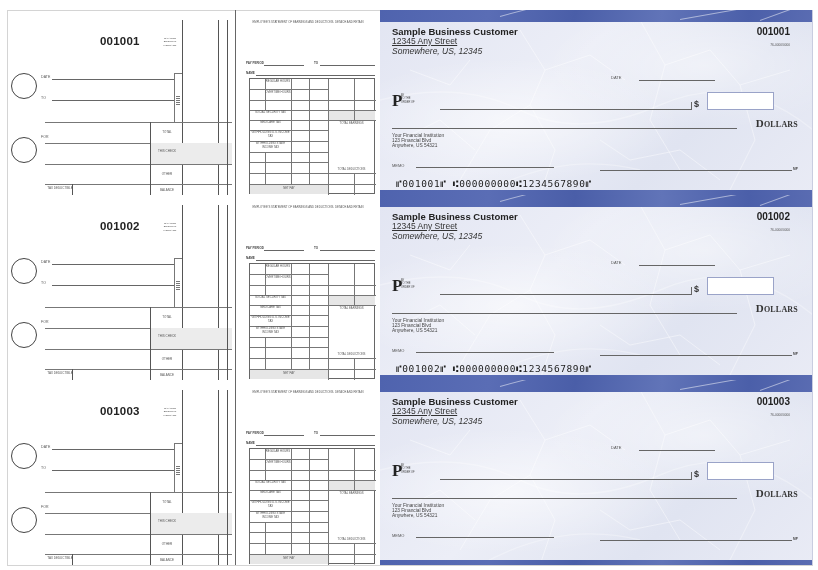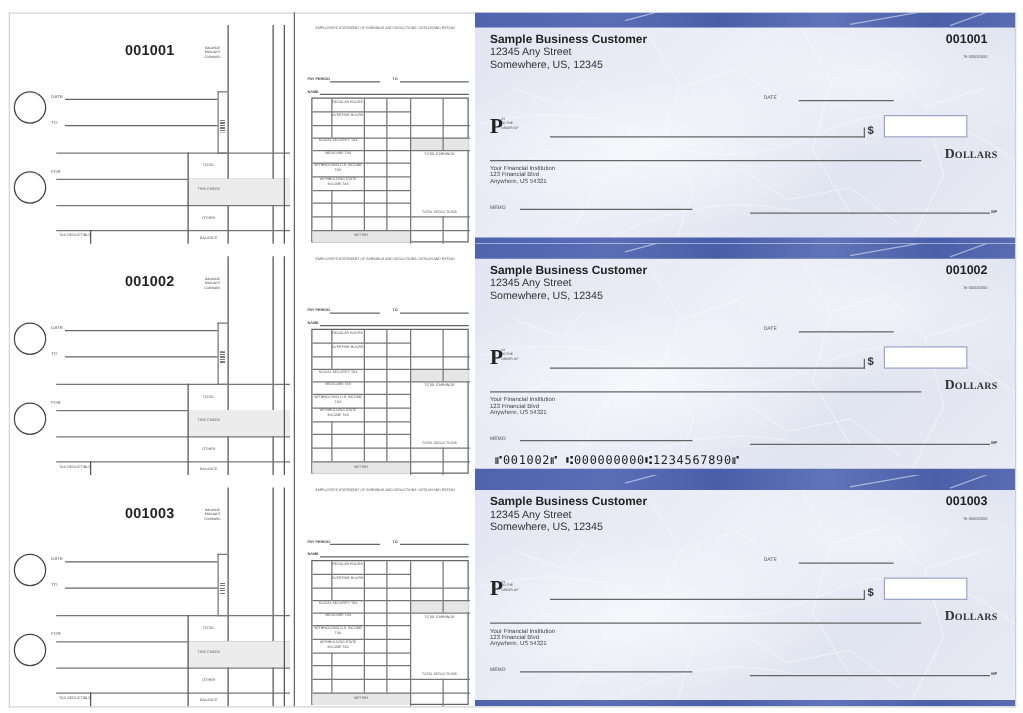--- a/index.html
+++ b/index.html
@@ -56,22 +56,22 @@
       radial-gradient(ellipse at 75% 30%, rgba(255,255,255,0.45) 0%, rgba(255,255,255,0) 35%),
       linear-gradient(135deg, #e2e5f2 0%, #eceef7 40%, #e0e4f1 70%, #e9ebf5 100%);
     border-right: 1px solid #c9cde0; }
   .marble { position: absolute; inset: 0; pointer-events: none; }
   .band { position: absolute; left: 0; width: 433px; height: 12px;
     background: linear-gradient(100deg, #4f63ae 0%, #5a6db5 25%, #4a5ea8 45%, #6174b8 65%, #4b5fa9 85%, #5a6cb2 100%); }
   .band.top { top: 0; }
   .band .streak { position: absolute; height: 1px; background: rgba(255,255,255,0.5); transform-origin: left center; }
   .chk-name { position: absolute; left: 12px; top: 16px; font-weight: bold; font-size: 9.5px; color: #222; }
   .chk-addr { position: absolute; left: 12px; font-size: 8.5px; color: #333; }
-  .chk-addr.a1 { top: 26px; }
-  .chk-addr.a2 { top: 35.5px; }
+  .chk-addr.a1 { top: 26px; text-decoration: underline; }
+  .chk-addr.a2 { top: 35.5px; font-style: italic; }
   .chk-num { position: absolute; right: 22px; top: 16px; font-weight: bold; font-size: 10px; color: #222; }
   .chk-routing { position: absolute; right: 22px; top: 33px; font-size: 3.2px; color: #555; }
   .chk-date-lbl { position: absolute; left: 231px; top: 65px; font-size: 4px; color: #555; text-transform: uppercase; }
   .chk-date-line { position: absolute; left: 259px; top: 70px; width: 76px; border-top: 1px solid #666; }
   .pay-emblem { position: absolute; left: 12px; top: 82px; }
   .pay-emblem .big { font-family: "Liberation Serif", serif; font-weight: bold; font-size: 17px; color: #222; line-height: 17px; position: absolute; left: 0; top: 0; }
   .pay-emblem .small { position: absolute; left: 9px; top: 2px; font-size: 2.6px; line-height: 3.3px; color: #444; text-transform: uppercase; white-space: nowrap; }
   .payee-line { position: absolute; left: 60px; top: 99px; width: 252px; border-top: 1px solid #666; }
   .payee-tick { position: absolute; left: 311px; top: 92px; height: 8px; border-left: 1px solid #666; }
   .dollar-sign { position: absolute; left: 314px; top: 89px; font-weight: bold; font-size: 9px; color: #333; }
@@ -222,20 +222,21 @@
         <div>Your Financial Institution</div>
         <div>123 Financial Blvd</div>
         <div>Anywhere, US 54321</div>
       </div>
 
       <div class="memo-lbl">MEMO</div>
       <div class="memo-line"></div>
       <div class="sig-line"></div>
       <div class="mp">MP</div>
 
+      <div class="micr">⑈001001⑈ ⑆000000000⑆1234567890⑈</div>
 
       <div class="band bottom" style="top:180px;height:5px;"></div>
     </div>
   </div>
 
   <div class="row r1">
 
     <div class="stub">
       <div class="hole h1"></div>
       <div class="hole h2"></div>

